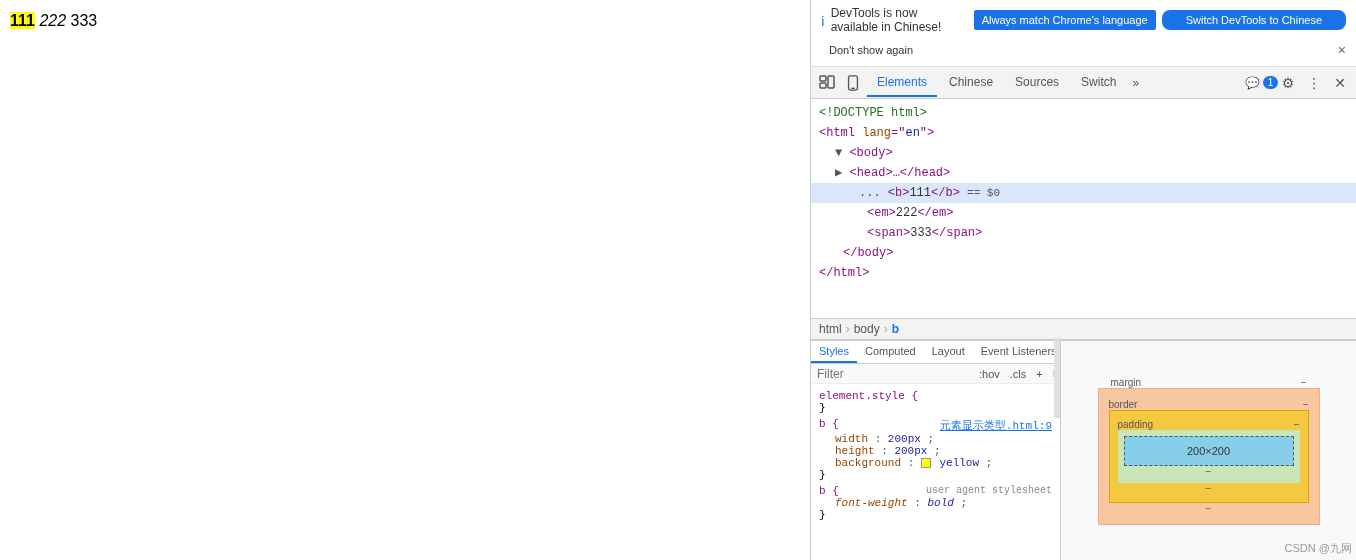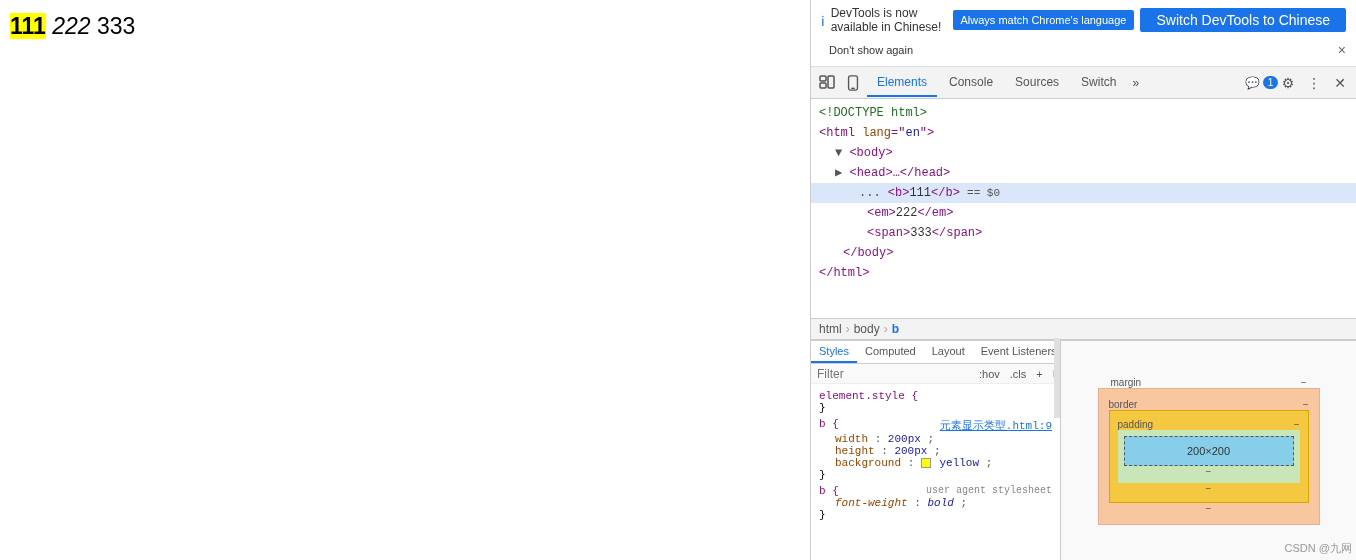--- a/index.html
+++ b/index.html
@@ -8,21 +8,21 @@
     
     .page-content {
       position: absolute;
       top: 0; left: 0;
       width: 810px;
       height: 560px;
       background: #fff;
       padding: 10px;
     }
     .page-text {
-      font-size: 23px;
+      font-size: 16px;
       line-height: 1.4;
     }
 
     
     .devtools {
       position: absolute;
       top: 0; right: 0;
       width: 546px;
       height: 560px;
       background: #f3f3f3;
@@ -57,23 +57,23 @@
       border: none;
       padding: 4px 8px;
       border-radius: 2px;
       font-size: 11px;
       cursor: pointer;
     }
     .btn-blue-outline {
       background: #1a73e8;
       color: #fff;
       border: none;
-      padding: 4px 16px;
-      border-radius: 2px;
-      font-size: 14px;
+      padding: 4px 24px;
+      border-radius: 8px;
+      font-size: 11px;
       cursor: pointer;
     }
     .btn-plain {
       background: transparent;
       color: #333;
       border: none;
       padding: 4px 8px;
       font-size: 11px;
       cursor: pointer;
     }
@@ -316,21 +316,21 @@
         <rect x="9" y="1" width="6" height="12" rx="1" stroke="#555" stroke-width="1.5" fill="none"></rect>
       </svg>
     </div>
     <div class="toolbar-icon" title="Toggle device toolbar">
       <svg width="14" height="16" viewBox="0 0 14 18" fill="none">
         <rect x="2" y="1" width="10" height="16" rx="2" stroke="#555" stroke-width="1.5" fill="none"></rect>
         <line x1="5" y1="15" x2="9" y2="15" stroke="#555" stroke-width="1.5"></line>
       </svg>
     </div>
     <div class="devtools-tab active">Elements</div>
-    <div class="devtools-tab">Console</div>
+    <div class="devtools-tab">Chinese</div>
     <div class="devtools-tab">Sources</div>
     <div class="devtools-tab">Switch</div>
     <div class="tab-more">»</div>
     <div class="toolbar-spacer"></div>
     <div class="toolbar-right-icons">
       <div class="toolbar-icon">
         <span style="font-size:12px;">💬</span>
         <span class="badge">1</span>
       </div>
       <div class="toolbar-icon">⚙</div>

